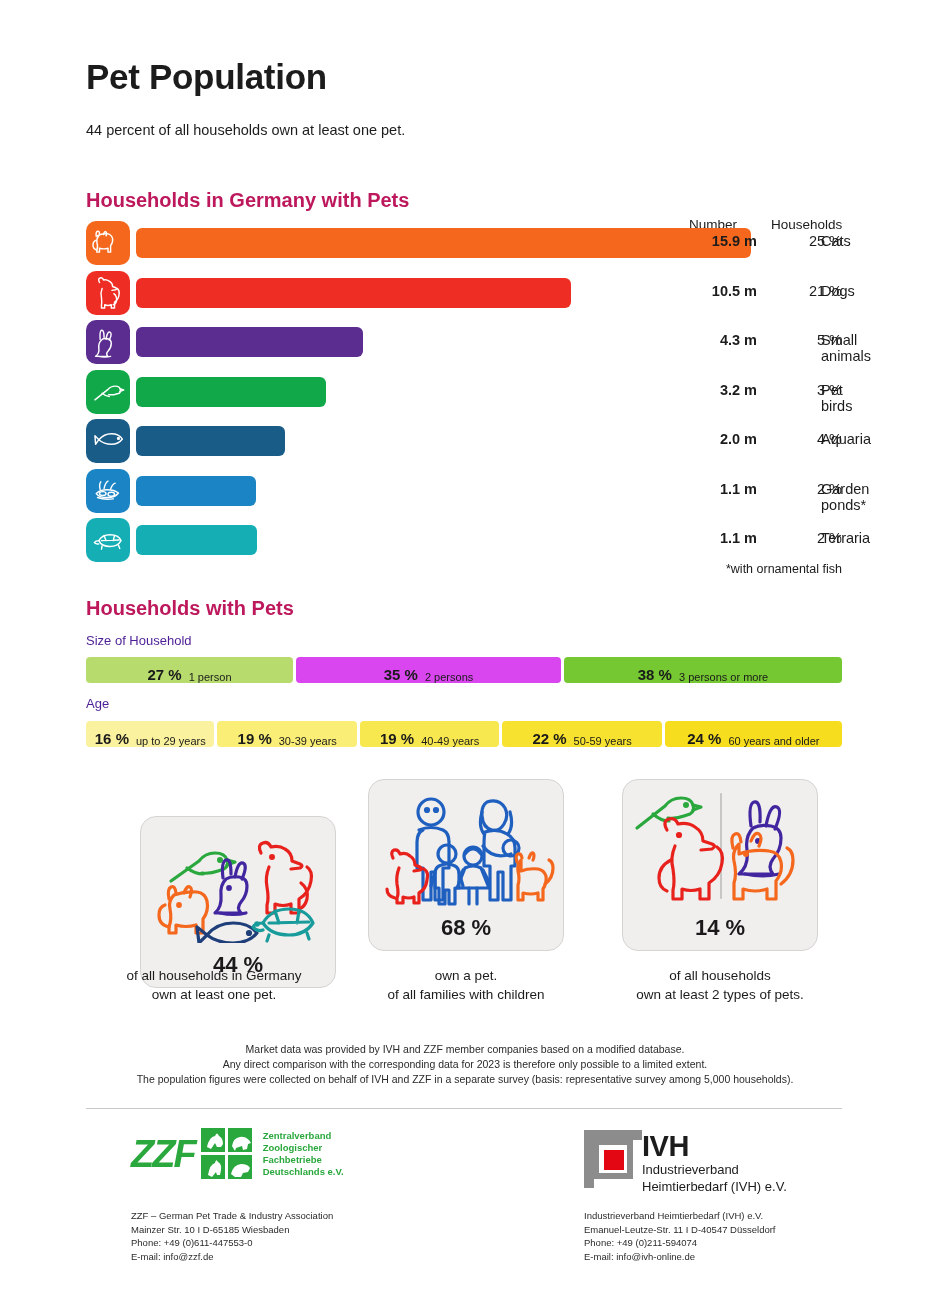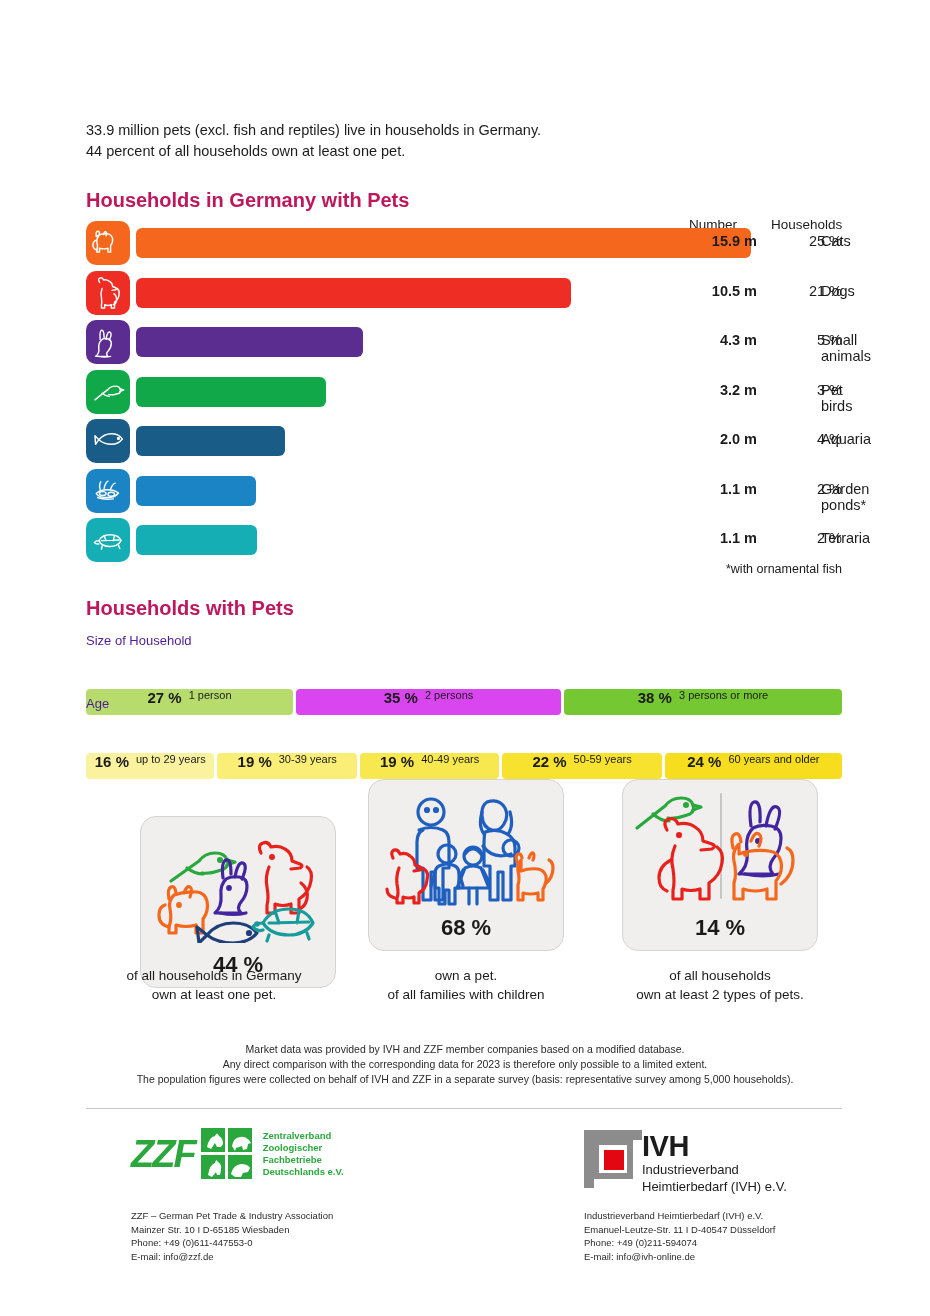--- a/index.html
+++ b/index.html
@@ -52,22 +52,22 @@
     position: absolute; top: 12px; left: 735px; font-size: 14.5px; color: #1c1c1c;
   }
   .bar-pct {
     position: absolute; top: 12px; font-size: 14.5px; color: #1c1c1c;
     width: 70px; text-align: right;
   }
 
   
   .seg-track { position: absolute; left: 86px; height: 26px; display: flex; gap: 3px; width: 756px; }
   .seg {
-    height: 26px; border-radius: 4px; display: flex; align-items: flex-start;
-    justify-content: center; gap: 7px; white-space: nowrap; margin-top: 32px;
+    height: 26px; border-radius: 4px; display: flex; align-items: flex-end;
+    justify-content: center; gap: 7px; white-space: nowrap;
   }
   .seg .pct { font-size: 15px; font-weight: bold; color: #1a1a1a; }
   .seg .lbl { font-size: 11px; color: #1a1a1a; }
 
   
   .card {
     position: absolute; width: 196px; height: 172px;
     background: #f0efee; border: 1px solid #d6d4d2; border-radius: 16px;
   }
   .card-pct {
@@ -95,22 +95,22 @@
               color: #2aa83d; letter-spacing: -2px; font-style: italic; }
   .zzf-sub { font-size: 9.5px; line-height: 12px; color: #2aa83d; font-weight: bold; }
   .ivh-word { font-size: 29px; font-weight: bold; color: #1c1c1c; letter-spacing: -0.5px; line-height: 30px;}
   .ivh-sub { font-size: 13px; line-height: 17px; color: #1c1c1c; }
 </style>
 </head>
 <body>
 
 <div class="page">
 
+  <div class="title">Pet Population</div>
   <div class="subtitle">
-    <div>33.9 million pets (excl. fish and reptiles) live in households in Germany.</div>
     <div>44 percent of all households own at least one pet.</div>
   </div>
 
   <div class="section-head" style="left:86px; top:189px;">Households in Germany with Pets</div>
   <div class="cols col-number">Number</div>
   <div class="cols col-households">Households</div>
 
   <div id="bars">
       <div class="bar-row" style="top:221px">
         <div class="bar-icon" style="background:#F4671C">

